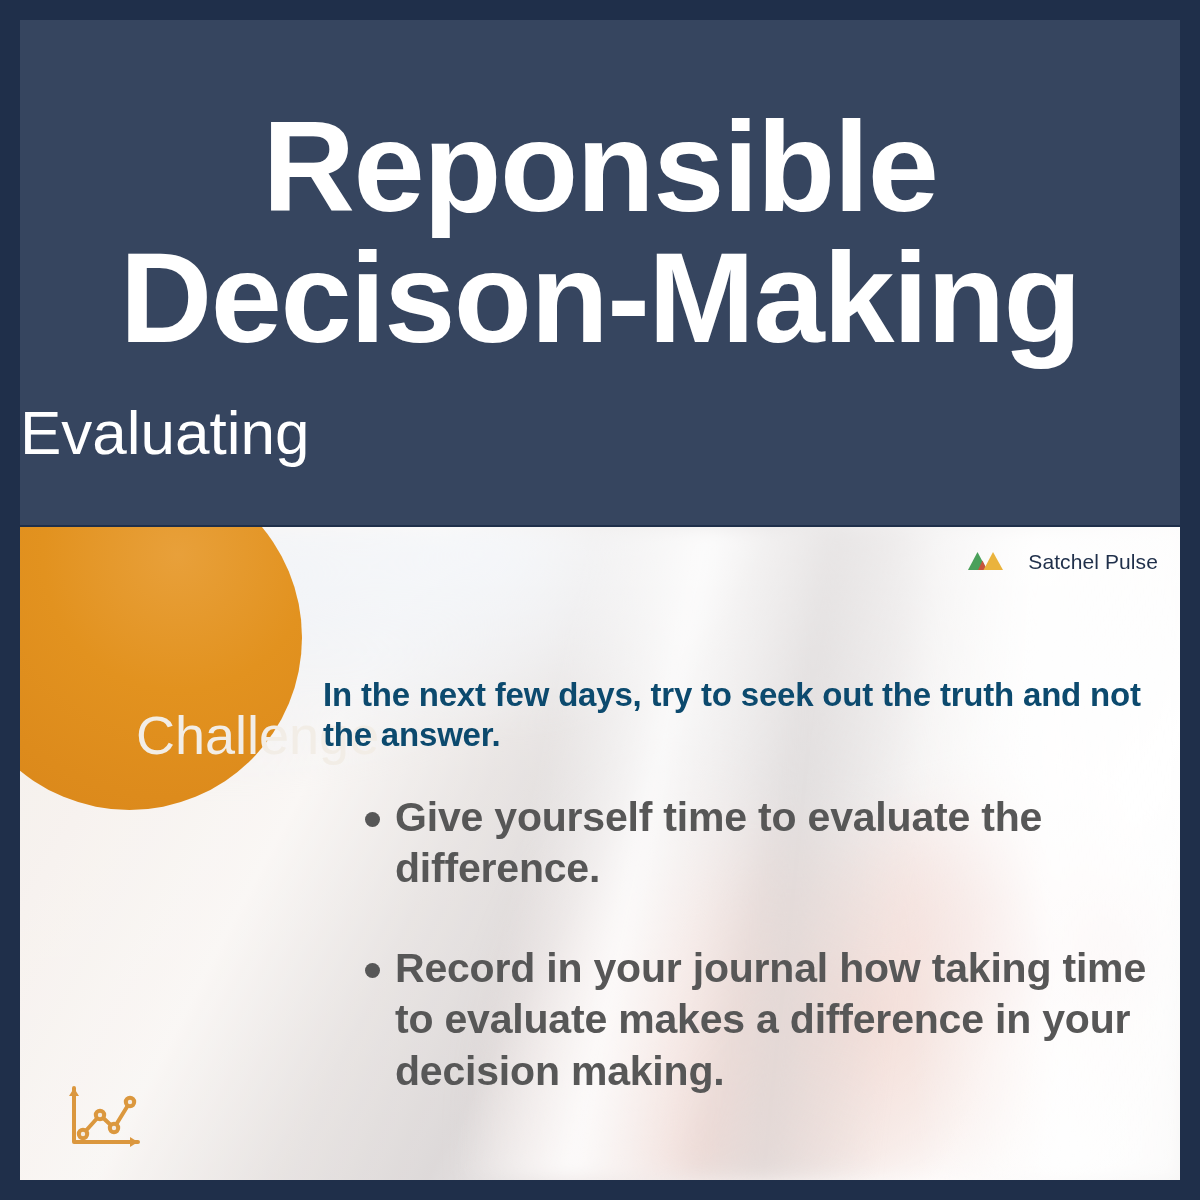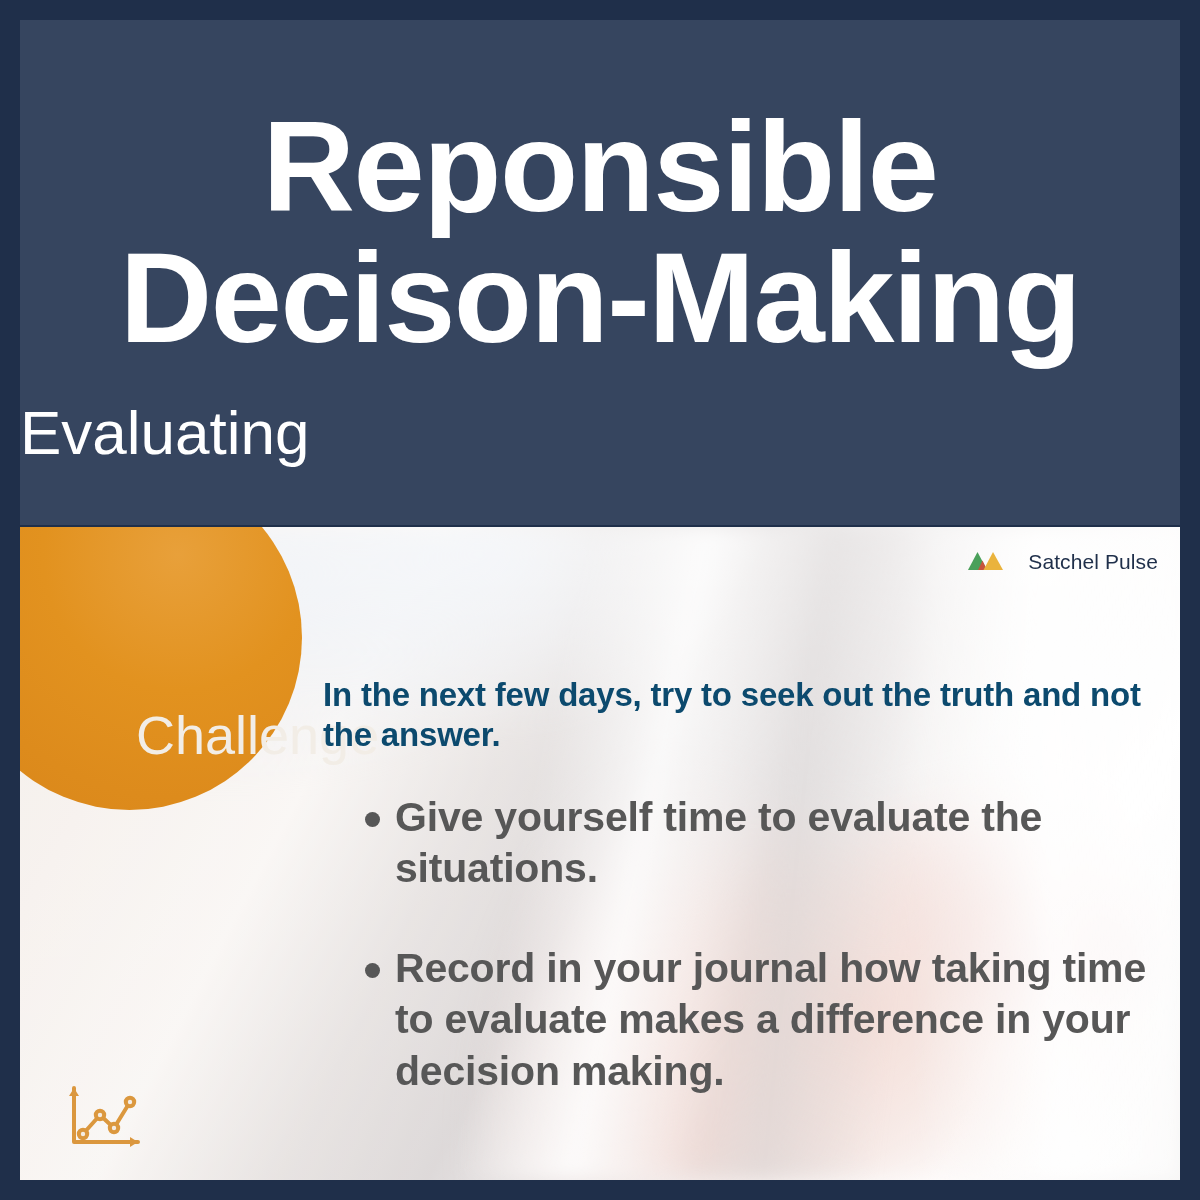--- a/index.html
+++ b/index.html
@@ -228,21 +228,21 @@
       </svg>
       <span id="logo-text">Satchel Pulse</span>
     </div>
 
     <div id="body-block">
       <p id="lead">In the next few days, try to seek out the truth and not the answer.</p>
 
       <ul id="bullet-list">
         <li class="bullet-item">
           <span class="bullet-dot"></span>
-          <span>Give yourself time to evaluate the situations.</span>
+          <span>Give yourself time to evaluate the difference.</span>
         </li>
         <li class="bullet-item">
           <span class="bullet-dot"></span>
           <span>Record in your journal how taking time to evaluate makes a difference in your decision making.</span>
         </li>
       </ul>
     </div>
 
     <svg id="chart-icon" viewBox="0 0 84 72">
       <g fill="none" stroke="#d9902f" stroke-width="4" stroke-linecap="round" stroke-linejoin="round">

